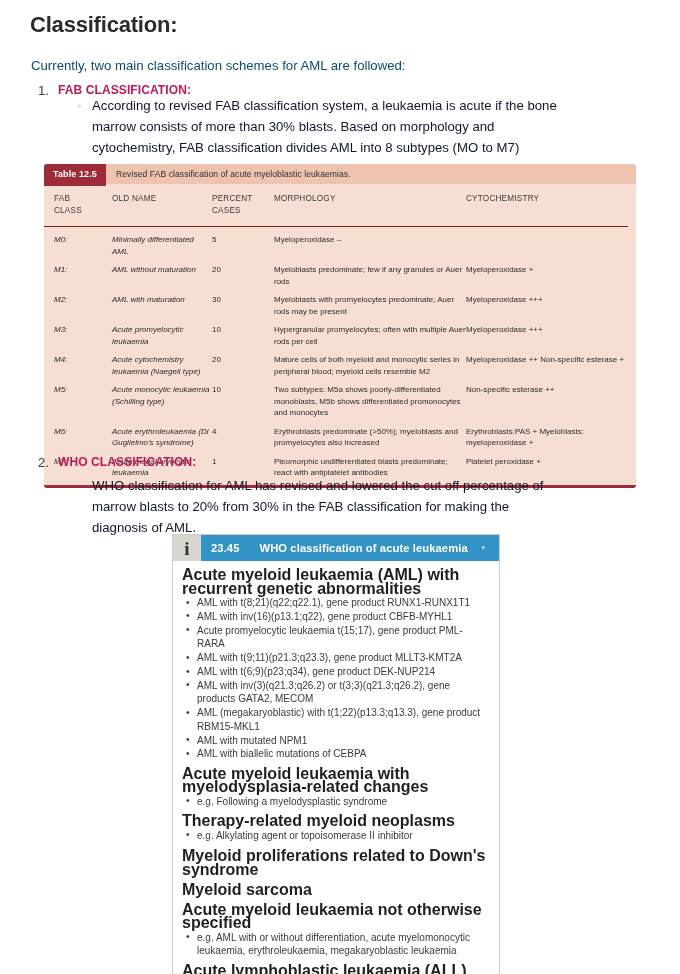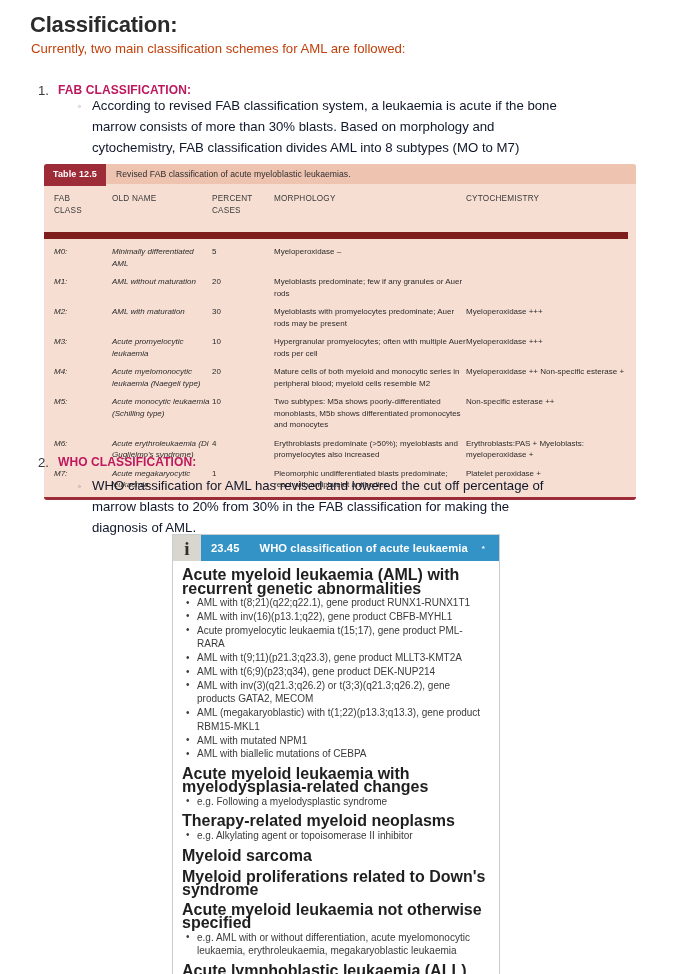--- a/index.html
+++ b/index.html
@@ -12,22 +12,22 @@
   }
   .page { position: relative; width: 680px; height: 818px; padding: 0; }
 
   
   .title {
     position: absolute; left: 30px; top: 12px;
     font-size: 22px; font-weight: bold; color: #2b2b2b;
     letter-spacing: -0.2px;
   }
   .intro {
-    position: absolute; left: 31px; top: 41px;
-    font-size: 13.2px; color: #c2410c;
+    position: absolute; left: 31px; top: 58px;
+    font-size: 13.2px; color: #0c4a6e;
   }
   .olnum {
     position: absolute; font-size: 13.2px; color: #3a3a3a;
   }
   .olhead {
     position: absolute; font-size: 12px; font-weight: bold; color: #be185d;
     letter-spacing: 0.1px;
   }
   .subbullet {
     position: absolute; font-size: 8px; color: #555;
@@ -60,22 +60,22 @@
   .fab-caption-text {
     font-size: 8.6px; font-weight: normal; color: #2e2e2e;
     padding-left: 10px; letter-spacing: 0.05px;
   }
   .fab-body { padding: 0; background: #f7ded2; }
   .fab-row {
     display: flex; padding: 0 0 0 10px;
     font-size: 8px; color: #2b2b2b; line-height: 11.5px;
   }
   .fab-head {
-    padding-top: 9px; padding-bottom: 16px;
-    border-bottom: 7px solid #7f1d1d;
+    padding-top: 9px; padding-bottom: 10px;
+    border-bottom: 1px solid #7f1d1d;
     margin: 0 8px 0 0;
     letter-spacing: 0.2px;
   }
   .fab-head .c { font-size: 8.2px; color: #3a3a3a; }
   .fab-data { padding-top: 7px; padding-bottom: 0px; }
   .fab-data:last-child { padding-bottom: 5px; }
   .c1 { width: 58px; flex: 0 0 58px; }
   .c2 { width: 100px; flex: 0 0 100px; }
   .c3 { width: 62px; flex: 0 0 62px; }
   .c4 { width: 192px; flex: 0 0 192px; }
@@ -163,41 +163,42 @@
         <div class="c2 ital">Minimally differentiated AML</div>
         <div class="c3">5</div>
         <div class="c5">Myeloperoxidase –</div>
       </div>
 
       <div class="fab-row fab-data">
         <div class="c1 ital">M1:</div>
         <div class="c2 ital">AML without maturation</div>
         <div class="c3">20</div>
         <div class="c4">Myeloblasts predominate; few if any granules or Auer rods</div>
+        <div class="c5">Myeloperoxidase +</div>
       </div>
 
       <div class="fab-row fab-data">
         <div class="c1 ital">M2:</div>
         <div class="c2 ital">AML with maturation</div>
         <div class="c3">30</div>
         <div class="c4">Myeloblasts with promyelocytes predominate; Auer rods may be present</div>
         <div class="c5">Myeloperoxidase +++</div>
       </div>
 
       <div class="fab-row fab-data">
         <div class="c1 ital">M3:</div>
         <div class="c2 ital">Acute promyelocytic leukaemia</div>
         <div class="c3">10</div>
         <div class="c4">Hypergranular promyelocytes; often with multiple Auer rods per cell</div>
         <div class="c5">Myeloperoxidase +++</div>
       </div>
 
       <div class="fab-row fab-data">
         <div class="c1 ital">M4:</div>
-        <div class="c2 ital">Acute myelomonocytic leukaemia (Naegeli type)</div>
+        <div class="c2 ital">Acute cytochemistry leukaemia (Naegeli type)</div>
         <div class="c3">20</div>
         <div class="c4">Mature cells of both myeloid and monocytic series in peripheral blood; myeloid cells resemble M2</div>
         <div class="c5">Myeloperoxidase ++ Non-specific esterase +</div>
       </div>
 
       <div class="fab-row fab-data">
         <div class="c1 ital">M5:</div>
         <div class="c2 ital">Acute monocytic leukaemia (Schilling type)</div>
         <div class="c3">10</div>
         <div class="c4">Two subtypes: M5a shows poorly-differentiated monoblasts, M5b shows differentiated promonocytes and monocytes</div>
@@ -256,23 +257,23 @@
       <div class="who-h">Acute myeloid leukaemia with myelodysplasia-related changes</div>
       <ul class="who-ul">
         <li>e.g. Following a myelodysplastic syndrome</li>
       </ul>
 
       <div class="who-h">Therapy-related myeloid neoplasms</div>
       <ul class="who-ul">
         <li>e.g. Alkylating agent or topoisomerase II inhibitor</li>
       </ul>
 
+      <div class="who-h plain">Myeloid proliferations related to Down's syndrome</div>
+
       <div class="who-h plain">Myeloid sarcoma</div>
-
-      <div class="who-h plain">Myeloid proliferations related to Down's syndrome</div>
 
       <div class="who-h">Acute myeloid leukaemia not otherwise specified</div>
       <ul class="who-ul">
         <li>e.g. AML with or without differentiation, acute myelomonocytic leukaemia, erythroleukaemia, megakaryoblastic leukaemia</li>
       </ul>
 
       <div class="who-h">Acute lymphoblastic leukaemia (ALL)</div>
       <ul class="who-ul">
         <li>B-lymphoblastic leukaemia/lymphoma</li>
         <li>T-lymphoblastic leukaemia/lymphoma</li>

